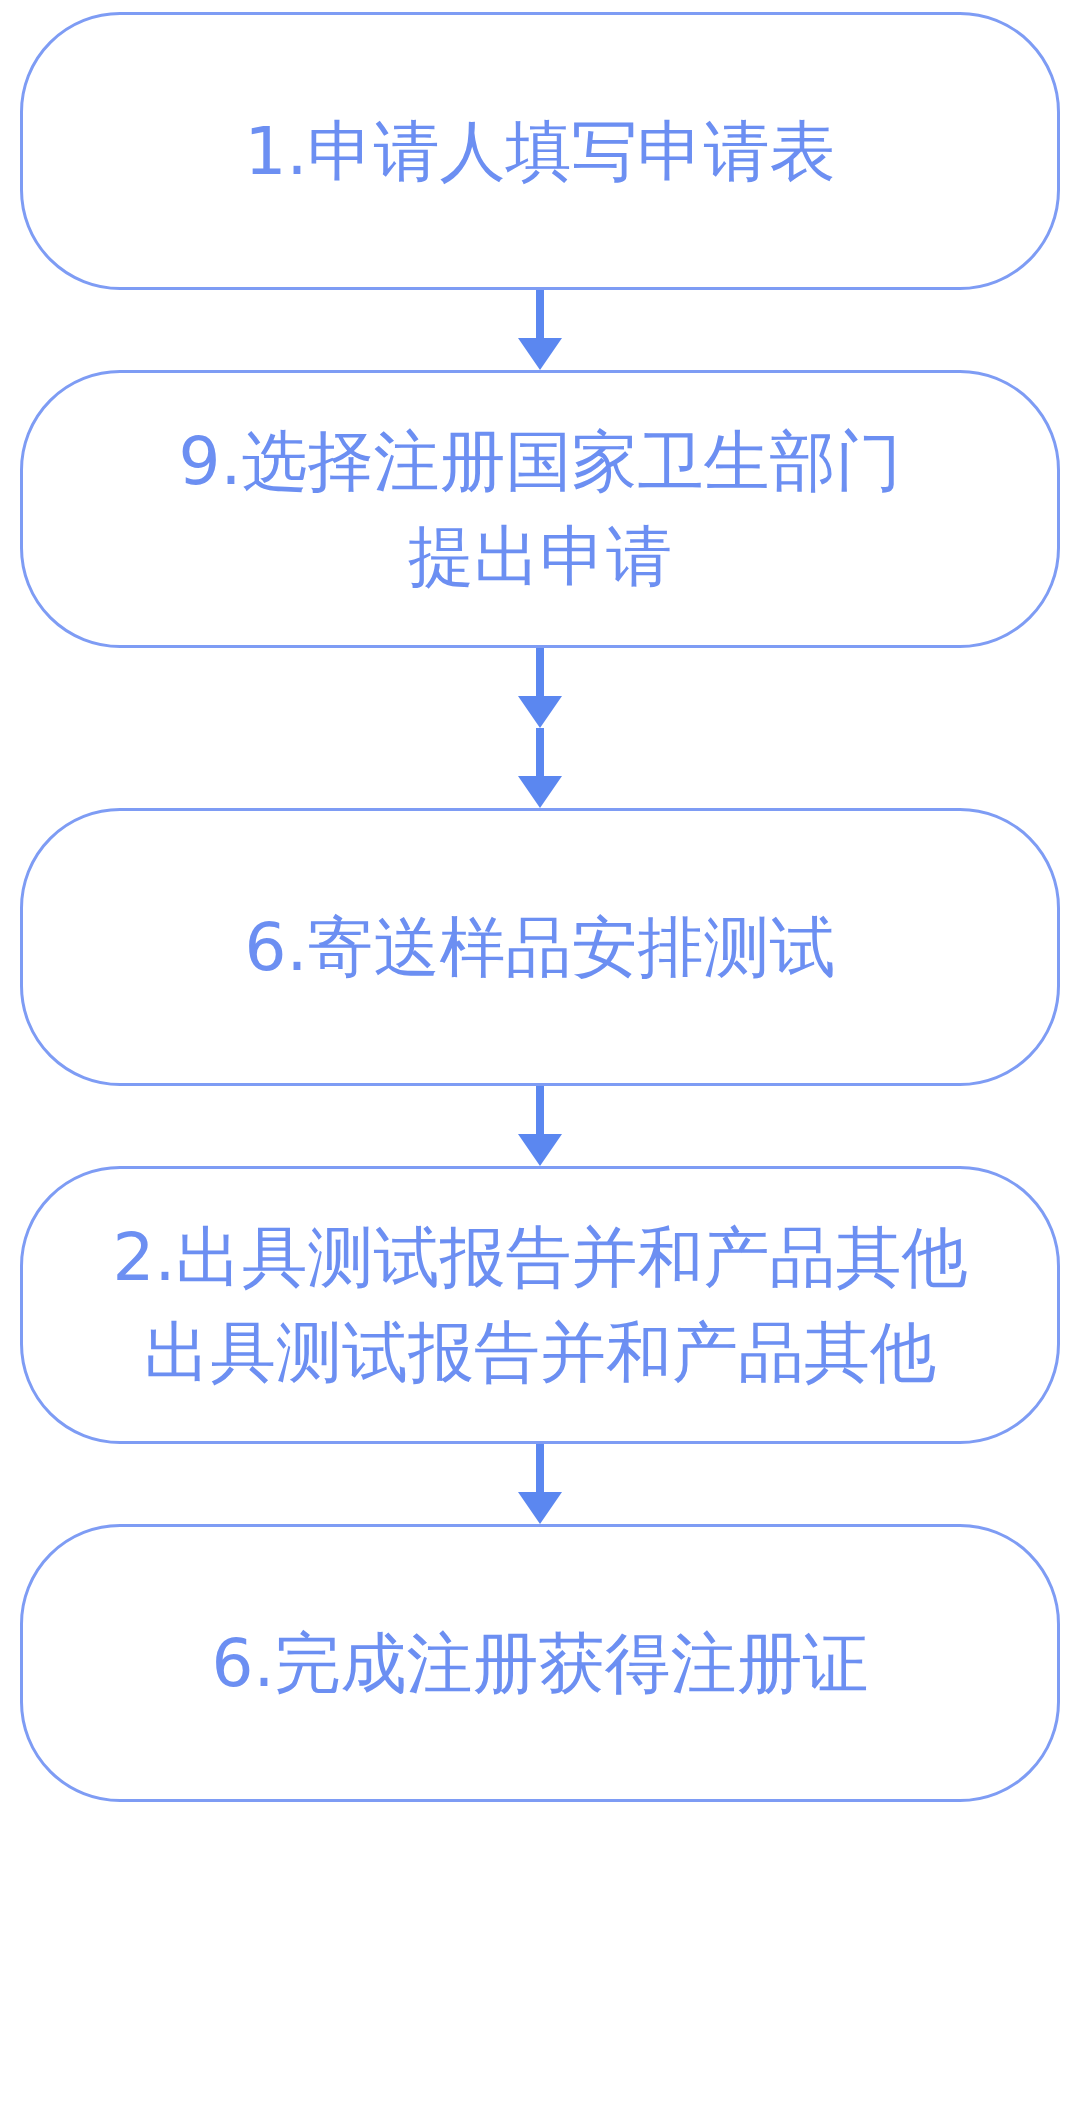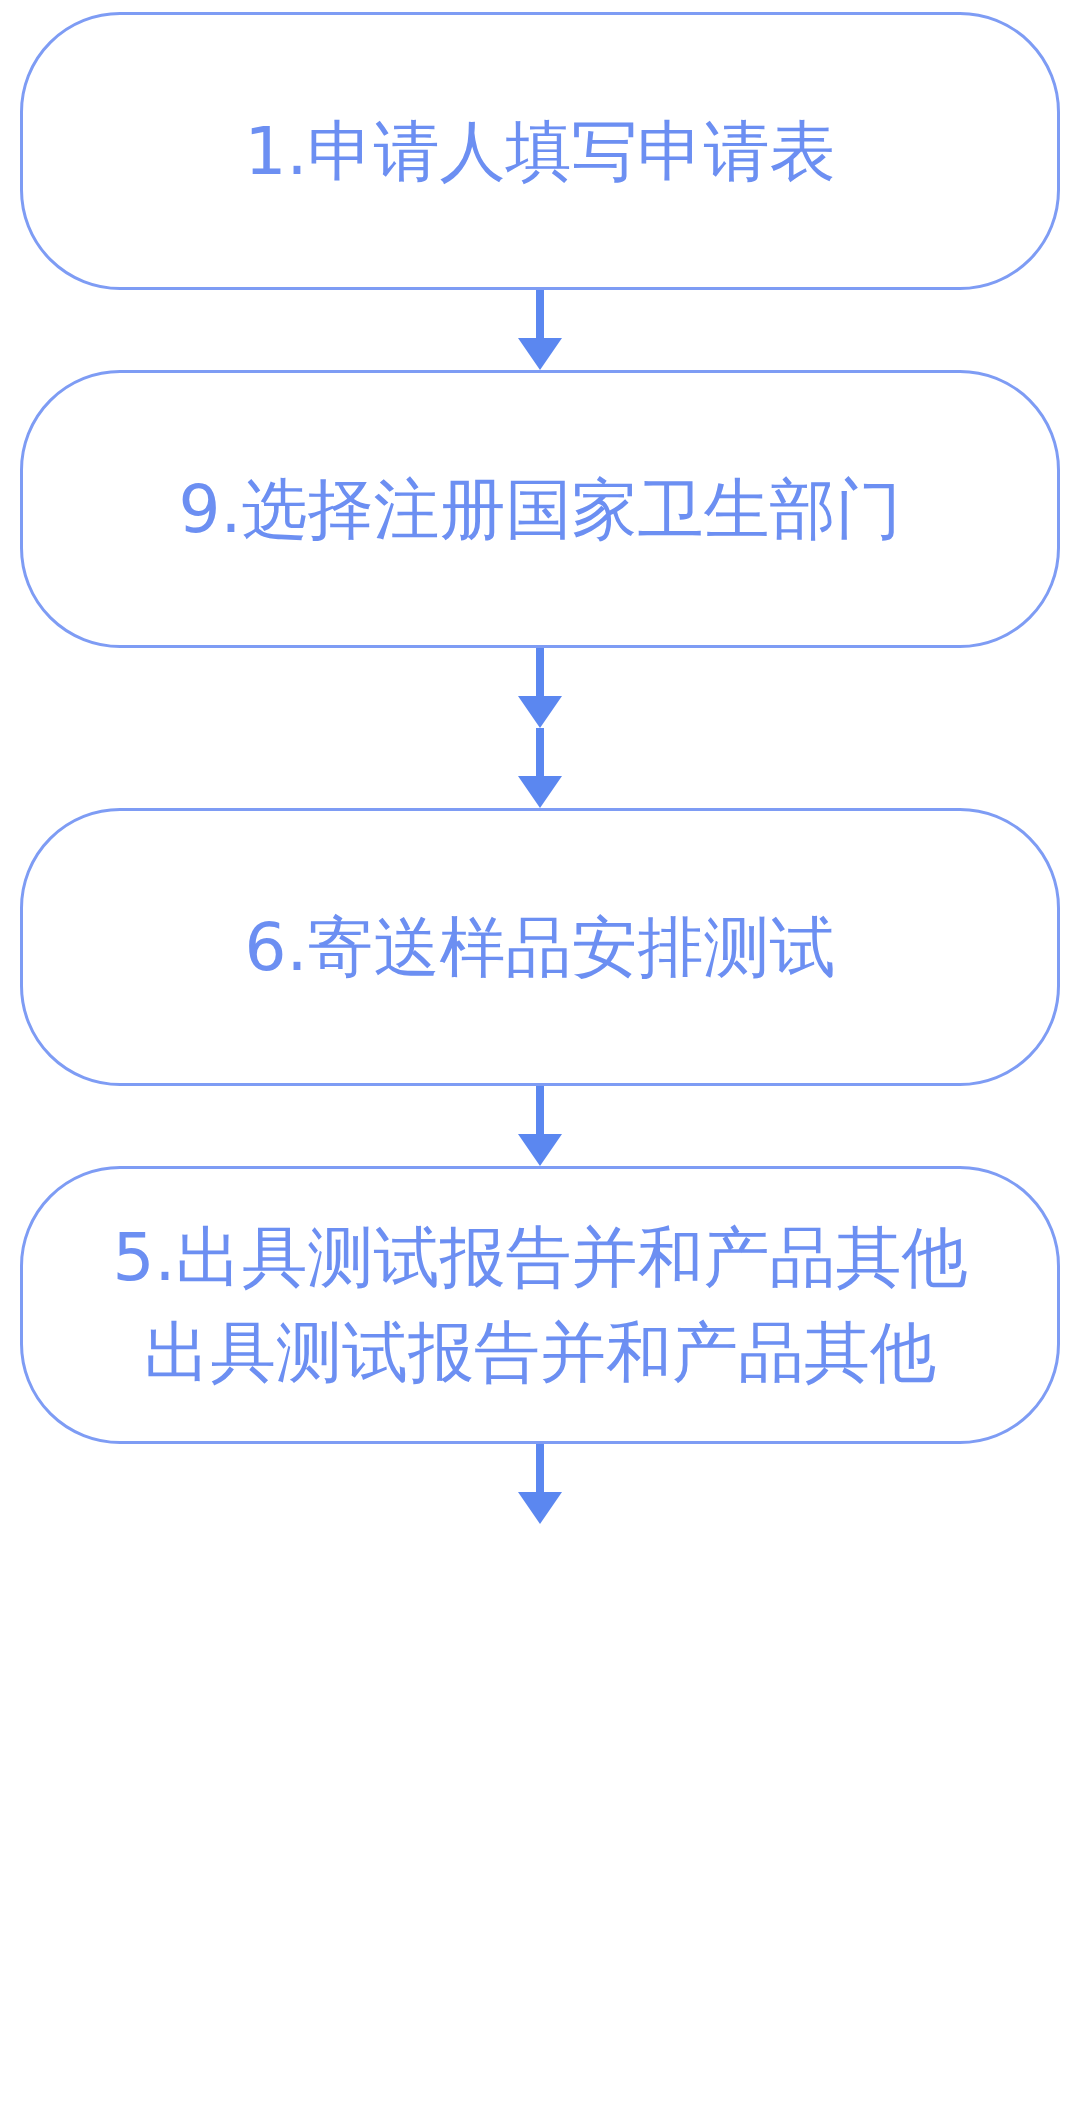--- a/index.html
+++ b/index.html
@@ -67,37 +67,41 @@
 <div id="flowchart" style="--text-color: #6C8FF2; --border-color: #7E9CF4; --arrow-color: #5B87F0; background: rgb(255, 255, 255);">
     <div class="flow-box">
       <div class="box-line">1.申请人填写申请表</div>
     </div>
     <div class="arrow">
     <div class="arrow-stem"></div>
     <div class="arrow-head"></div>
   </div>
     <div class="flow-box">
       <div class="box-line">9.选择注册国家卫生部门</div>
+      <div class="box-line">提出申请</div>
     </div>
     <div class="arrow">
     <div class="arrow-stem"></div>
     <div class="arrow-head"></div>
   </div>
     <div class="arrow">
     <div class="arrow-stem"></div>
     <div class="arrow-head"></div>
   </div>
     <div class="flow-box">
       <div class="box-line">6.寄送样品安排测试</div>
     </div>
     <div class="arrow">
     <div class="arrow-stem"></div>
     <div class="arrow-head"></div>
   </div>
     <div class="flow-box">
-      <div class="box-line">5.出具测试报告并和产品其他</div>
+      <div class="box-line">2.出具测试报告并和产品其他</div>
       <div class="box-line">出具测试报告并和产品其他</div>
     </div>
     <div class="arrow">
     <div class="arrow-stem"></div>
     <div class="arrow-head"></div>
   </div>
+    <div class="flow-box">
+      <div class="box-line">6.完成注册获得注册证</div>
+    </div>
   </div>
 
 </body></html>

